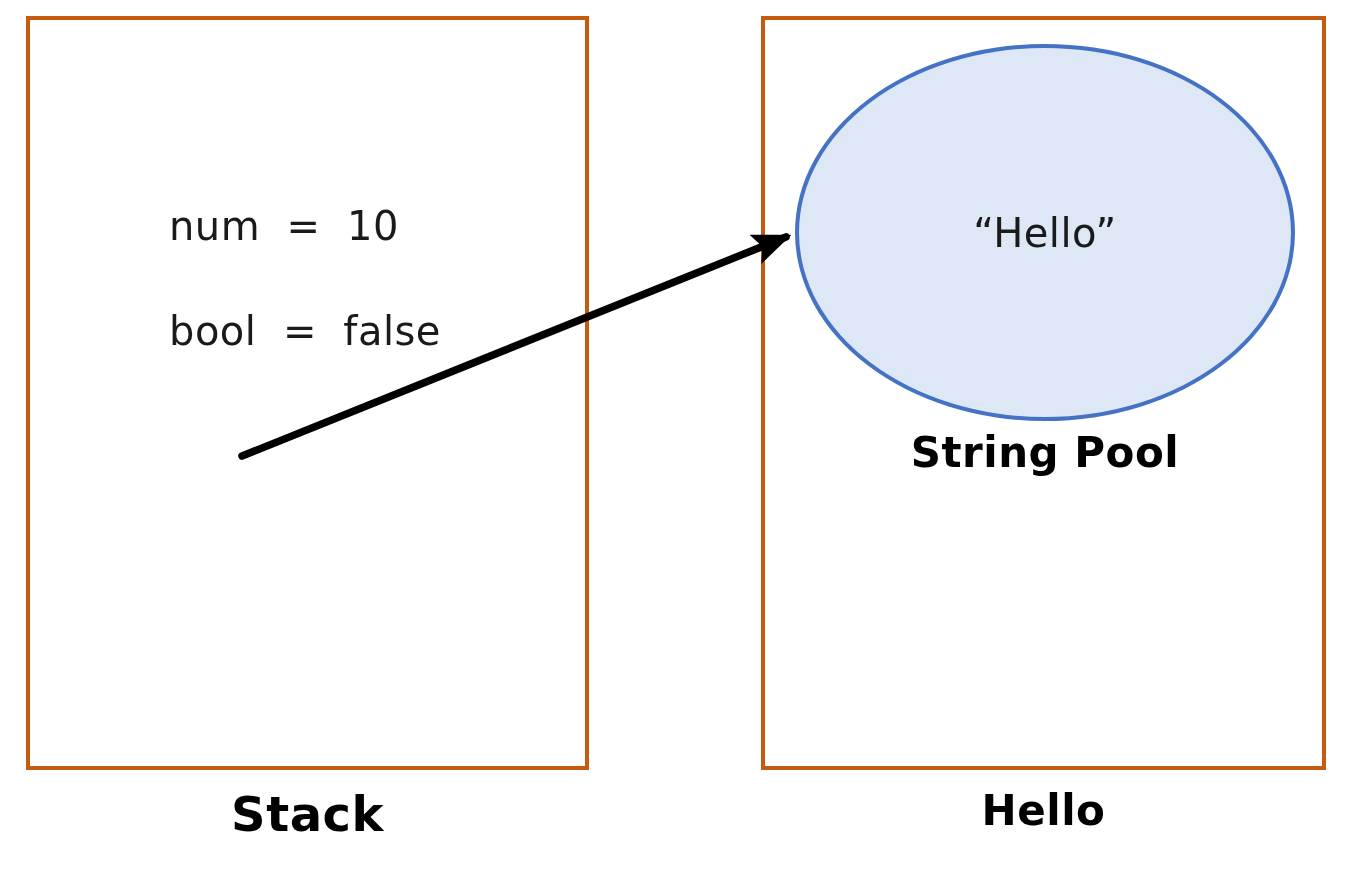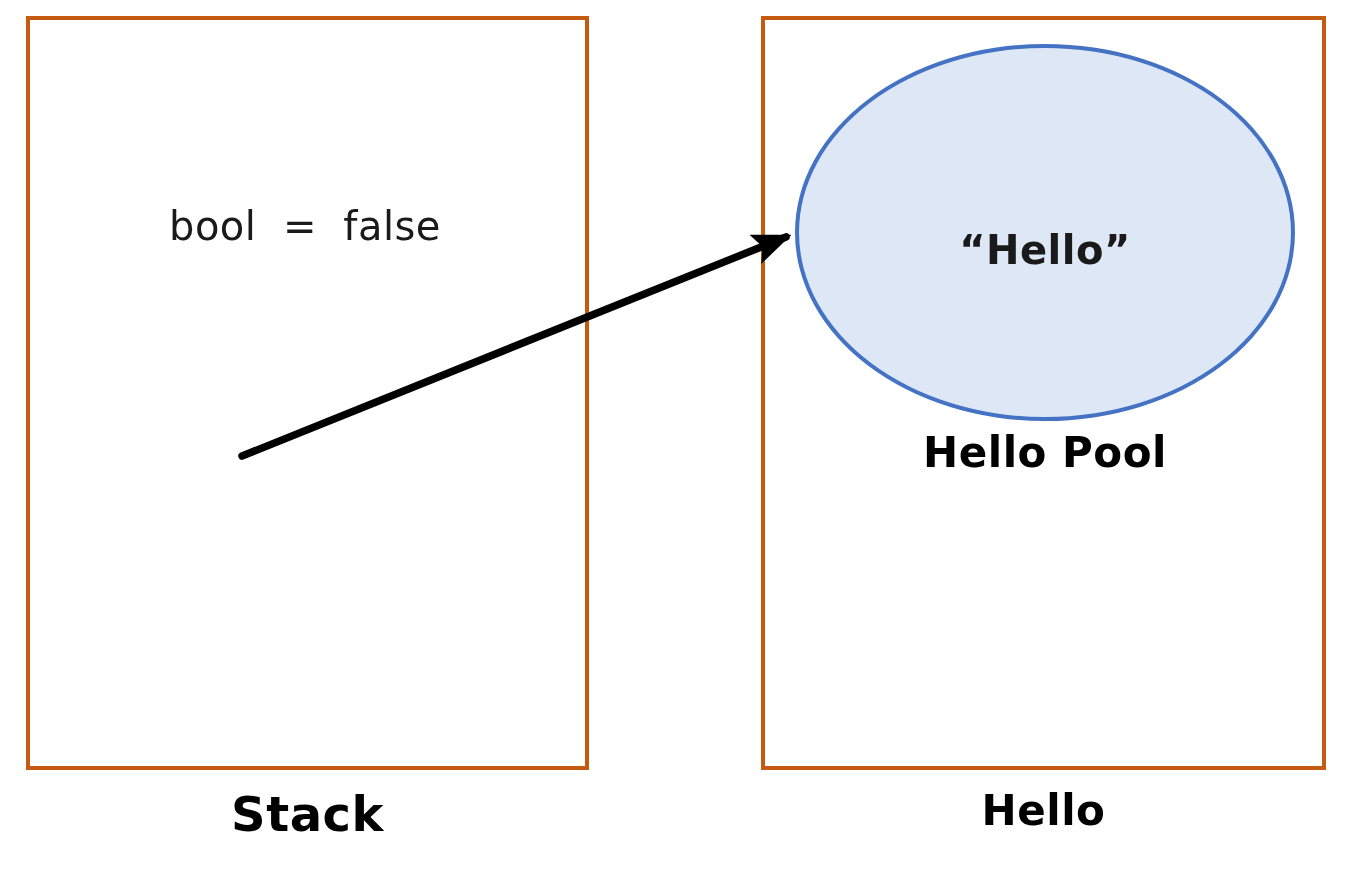--- a/index.html
+++ b/index.html
@@ -66,29 +66,29 @@
     width: 500px;
     height: 377px;
     box-sizing: border-box;
     border: 4px solid #4472c4;
     border-radius: 50%;
     background: #dee7f5;
   }
   #string-pool-value {
     position: absolute;
     left: 0;
-    top: 17px;
+    top: 0;
     width: 100%;
     height: 100%;
     display: flex;
     align-items: center;
     justify-content: center;
     font-family: "DejaVu Sans", sans-serif;
     font-size: 40px;
-    font-weight: 700;
+    font-weight: 400;
     color: #1a1a1a;
     letter-spacing: 0.5px;
     white-space: pre;
   }
 
   
   .caption-label {
     position: absolute;
     font-family: "DejaVu Sans", sans-serif;
     font-weight: bold;
@@ -129,30 +129,31 @@
   }
 </style>
 </head>
 <body>
 
 <div id="canvas">
 
   <div class="region-box" id="stack-box"></div>
 
   <div class="stack-entries">
+    <div class="stack-entry">num  =  10</div>
     <div class="stack-entry">bool  =  false</div>
   </div>
 
   <div class="region-box" id="heap-box"></div>
 
   <div id="string-pool-ellipse">
     <div id="string-pool-value">“Hello”</div>
   </div>
 
-  <div class="caption-label" id="string-pool-label">Hello Pool</div>
+  <div class="caption-label" id="string-pool-label">String Pool</div>
 
   <div class="caption-label" id="stack-label">Stack</div>
   <div class="caption-label" id="heap-label">Hello</div>
 
   <svg id="reference-arrow" viewBox="0 0 1350 888">
     <defs>
       <marker id="arrowhead" markerWidth="5.2" markerHeight="4.2" refX="4.4" refY="2.1" orient="auto" markerUnits="strokeWidth">
         <path d="M 0 0 L 5.2 2.1 L 0 4.2 L 1.0 2.1 Z" fill="#000000"></path>
       </marker>
     </defs>

